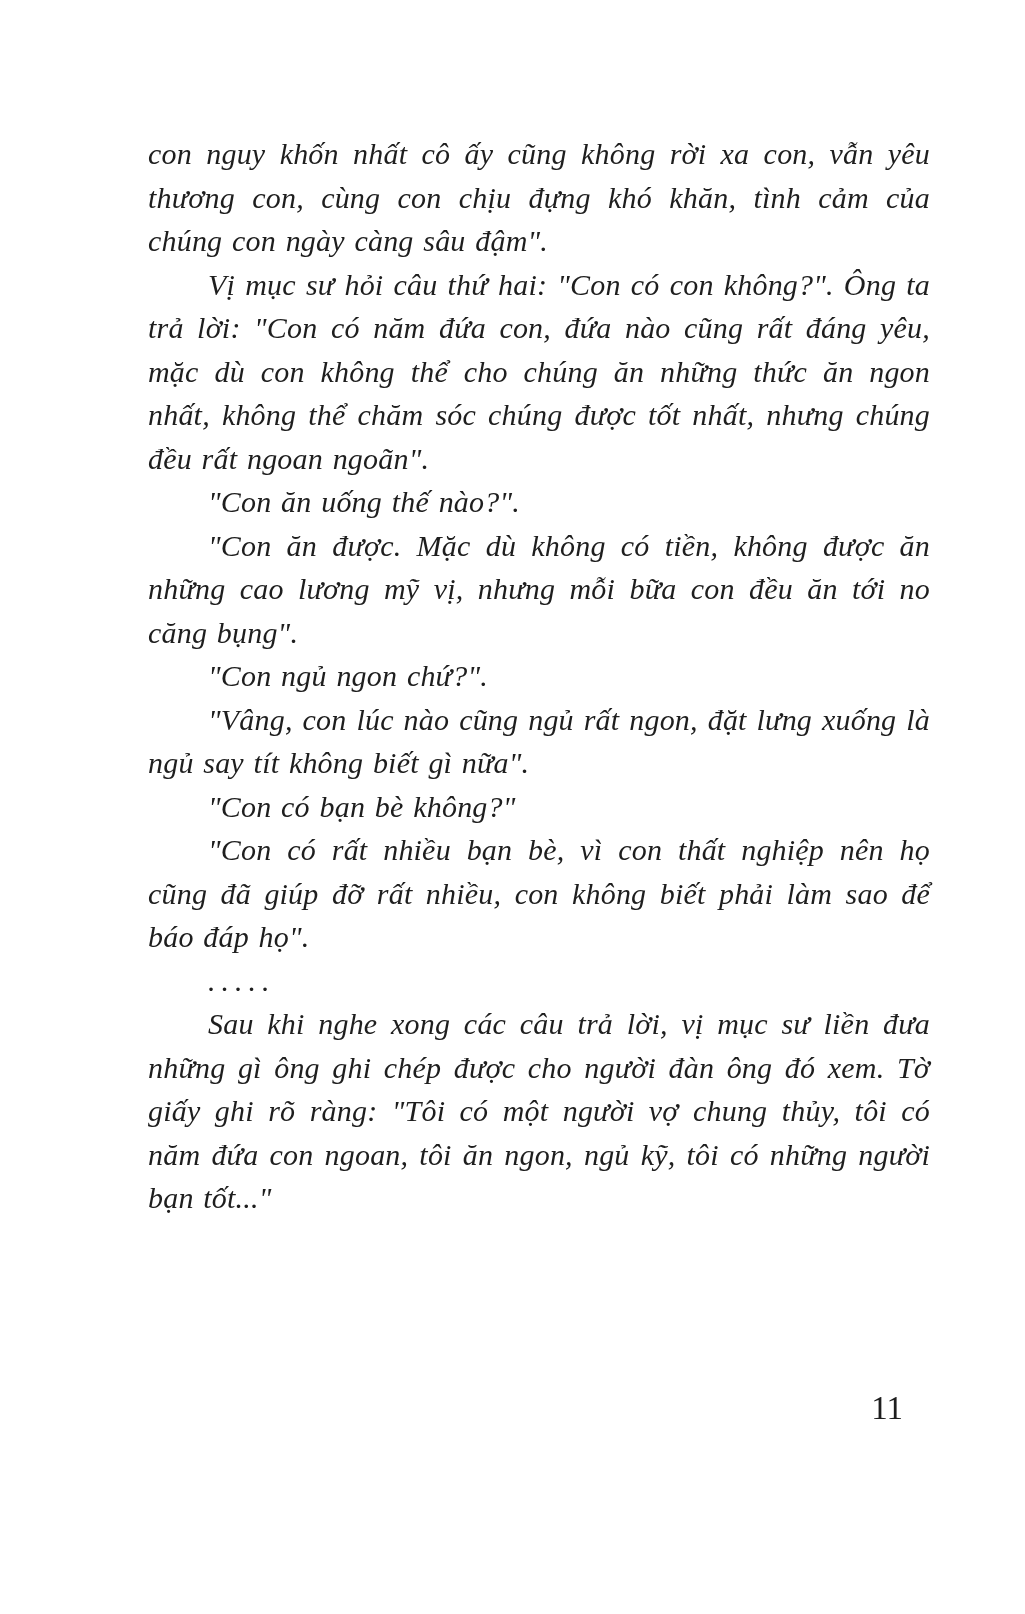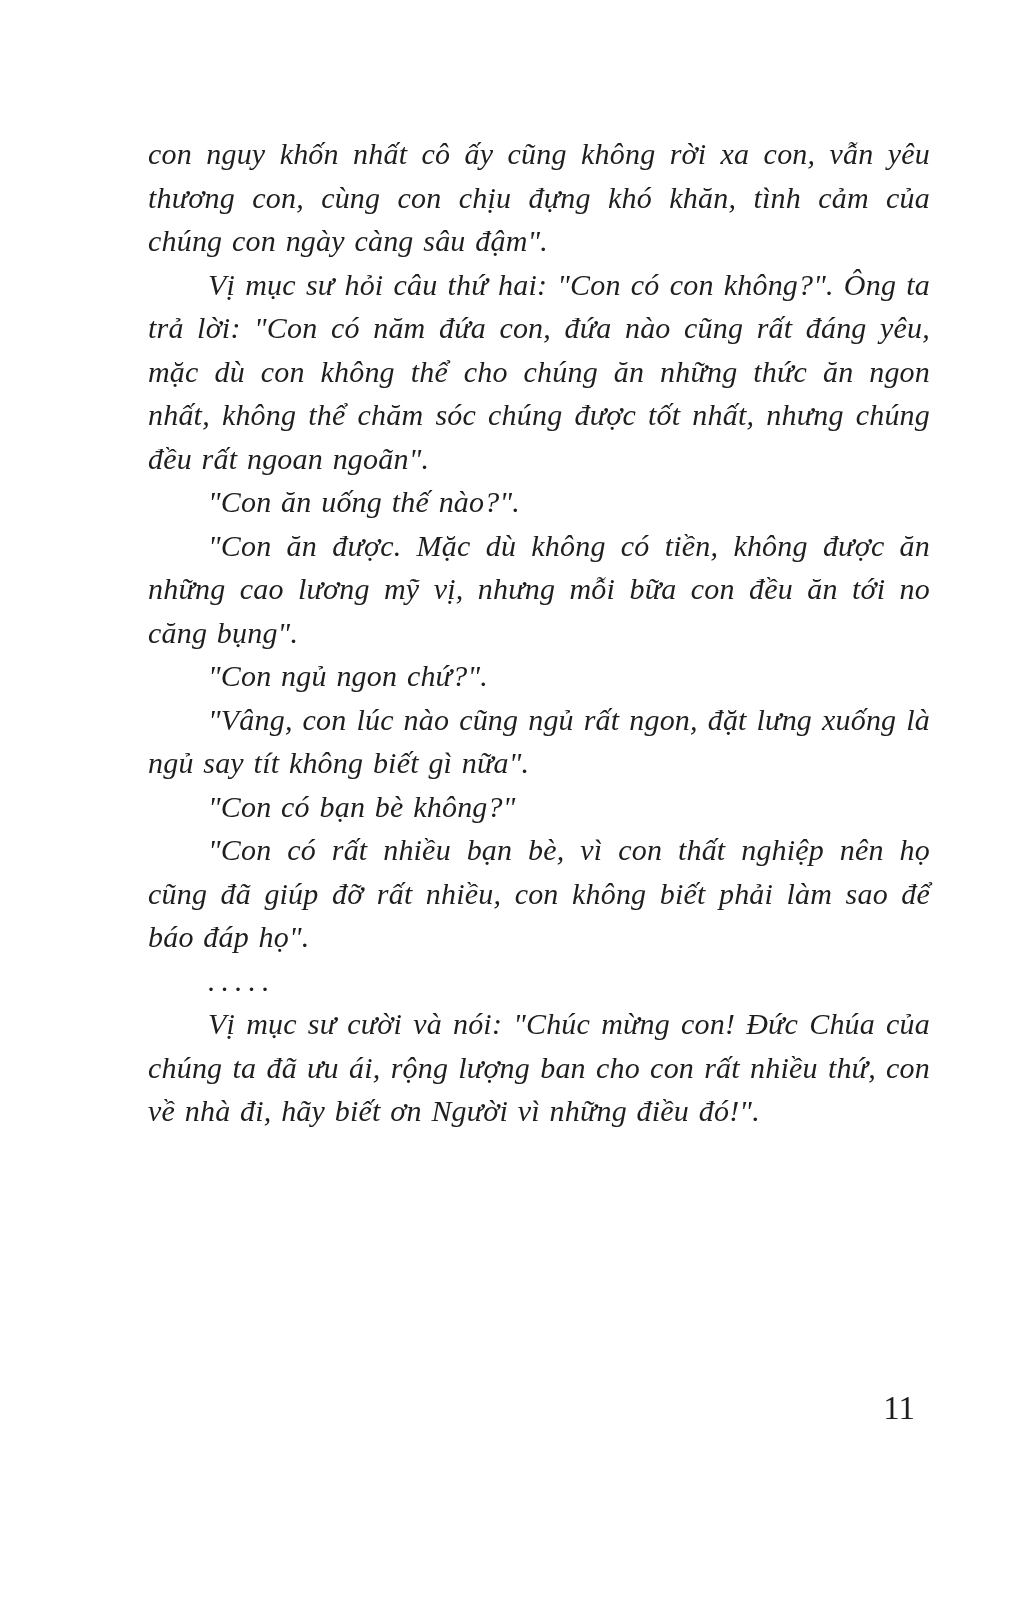--- a/index.html
+++ b/index.html
@@ -39,36 +39,36 @@
   }
   p.para.indent {
     text-indent: 60px;
   }
   p.para.dots {
     letter-spacing: 6px;
   }
   .page-number {
     position: absolute;
     top: 1390px;
-    right: 110px;
+    right: 122px;
     font-style: normal;
     font-size: 33px;
     color: #1e1e1e;
   }
 </style>
 </head>
 <body>
 
 <div class="page">
   <div class="text-block">
       <p class="para">con nguy khốn nhất cô ấy cũng không rời xa con, vẫn yêu thương con, cùng con chịu đựng khó khăn, tình cảm của chúng con ngày càng sâu đậm".</p>
       <p class="para indent">Vị mục sư hỏi câu thứ hai: "Con có con không?". Ông ta trả lời: "Con có năm đứa con, đứa nào cũng rất đáng yêu, mặc dù con không thể cho chúng ăn những thức ăn ngon nhất, không thể chăm sóc chúng được tốt nhất, nhưng chúng đều rất ngoan ngoãn".</p>
       <p class="para indent">"Con ăn uống thế nào?".</p>
       <p class="para indent">"Con ăn được. Mặc dù không có tiền, không được ăn những cao lương mỹ vị, nhưng mỗi bữa con đều ăn tới no căng bụng".</p>
       <p class="para indent">"Con ngủ ngon chứ?".</p>
       <p class="para indent">"Vâng, con lúc nào cũng ngủ rất ngon, đặt lưng xuống là ngủ say tít không biết gì nữa".</p>
       <p class="para indent">"Con có bạn bè không?"</p>
       <p class="para indent">"Con có rất nhiều bạn bè, vì con thất nghiệp nên họ cũng đã giúp đỡ rất nhiều, con không biết phải làm sao để báo đáp họ".</p>
       <p class="para indent dots">.....</p>
-      <p class="para indent">Vị mục sư cười và nói: "Chúc mừng con! Đức Chúa của chúng ta đã ưu ái, rộng lượng ban cho con rất nhiều thứ, con về nhà đi, hãy biết ơn Người vì những điều đó!".</p>
+      <p class="para indent">Sau khi nghe xong các câu trả lời, vị mục sư liền đưa những gì ông ghi chép được cho người đàn ông đó xem. Tờ giấy ghi rõ ràng: "Tôi có một người vợ chung thủy, tôi có năm đứa con ngoan, tôi ăn ngon, ngủ kỹ, tôi có những người bạn tốt..."</p>
     </div>
   <div class="page-number">11</div>
 </div>
 
 </body></html>

